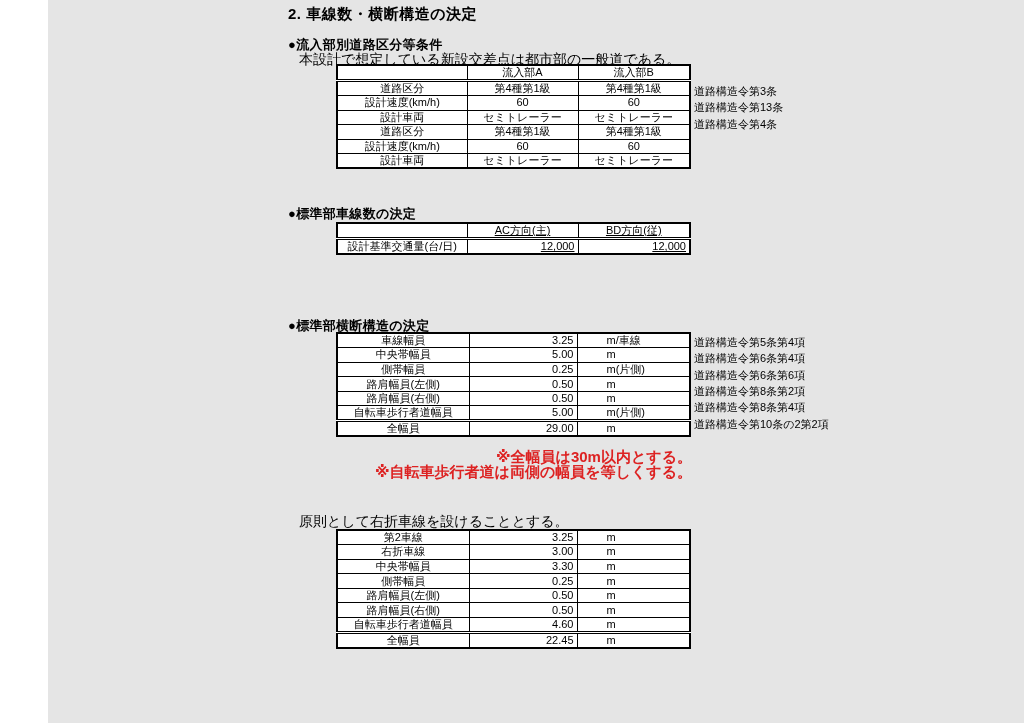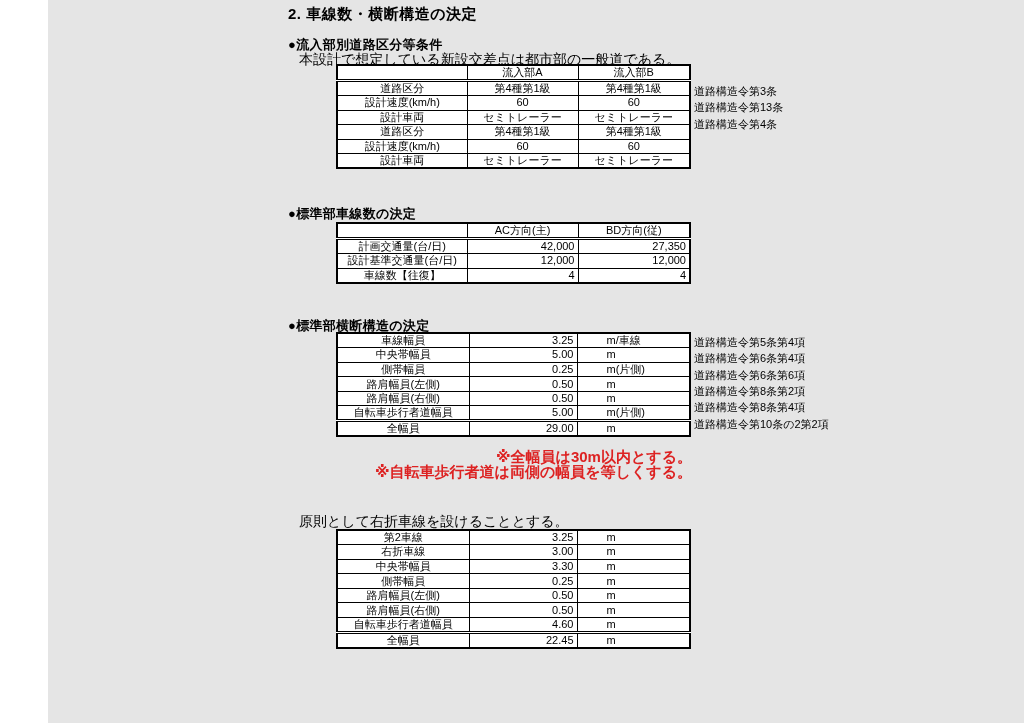--- a/index.html
+++ b/index.html
@@ -47,21 +47,21 @@
   tr.row-header td { border-bottom: 3px double #000; text-align: center; }
   
   tr.row-header2 td { border-top: 2px solid #000; border-bottom: 3px double #000; text-align: center; }
   
   tr.row-total td { border-top: 3px double #000; }
 
   
   table.t-inflow td { text-align: center; }
   
   table.t-lanes td:nth-child(1) { text-align: center; }
-  table.t-lanes td:nth-child(2), table.t-lanes td:nth-child(3) { text-align: right; }
+  table.t-lanes td:nth-child(2), table.t-lanes td:nth-child(3) { text-align: right; text-decoration: underline; }
   table.t-lanes tr.row-header td { text-align: center; }
   
   table.t-spec td:nth-child(1) { text-align: center; }
   table.t-spec td:nth-child(2) { text-align: right; padding-left: 20px; }
   table.t-spec td:nth-child(3) { text-align: left; padding-left: 29px; }
 
   .side-note {
     position: absolute;
     font-size: 11px;
     line-height: 14px;
@@ -146,33 +146,23 @@
         <col style="width:111px">
         <col style="width:112px">
     </colgroup>
     <tbody>
         <tr class="row-header">
           <td></td>
           <td>AC方向(主)</td>
           <td>BD方向(従)</td>
         </tr>
         <tr class="row-data">
-          <td>計画交通量(台/日)</td>
-          <td>42,000</td>
-          <td>27,350</td>
-        </tr>
-        <tr class="row-data">
           <td>設計基準交通量(台/日)</td>
           <td>12,000</td>
           <td>12,000</td>
-        </tr>
-        <tr class="row-data">
-          <td>車線数【往復】</td>
-          <td>4</td>
-          <td>4</td>
         </tr>
       </tbody>
   </table>
 
   <div class="section-heading" style="left:240px; top:317px;">●標準部横断構造の決定</div>
 
   <table class="doc-table t-spec" style="left:288px; top:332px; width:353px;">
     <colgroup>
       <col style="width:132px">
         <col style="width:108px">

